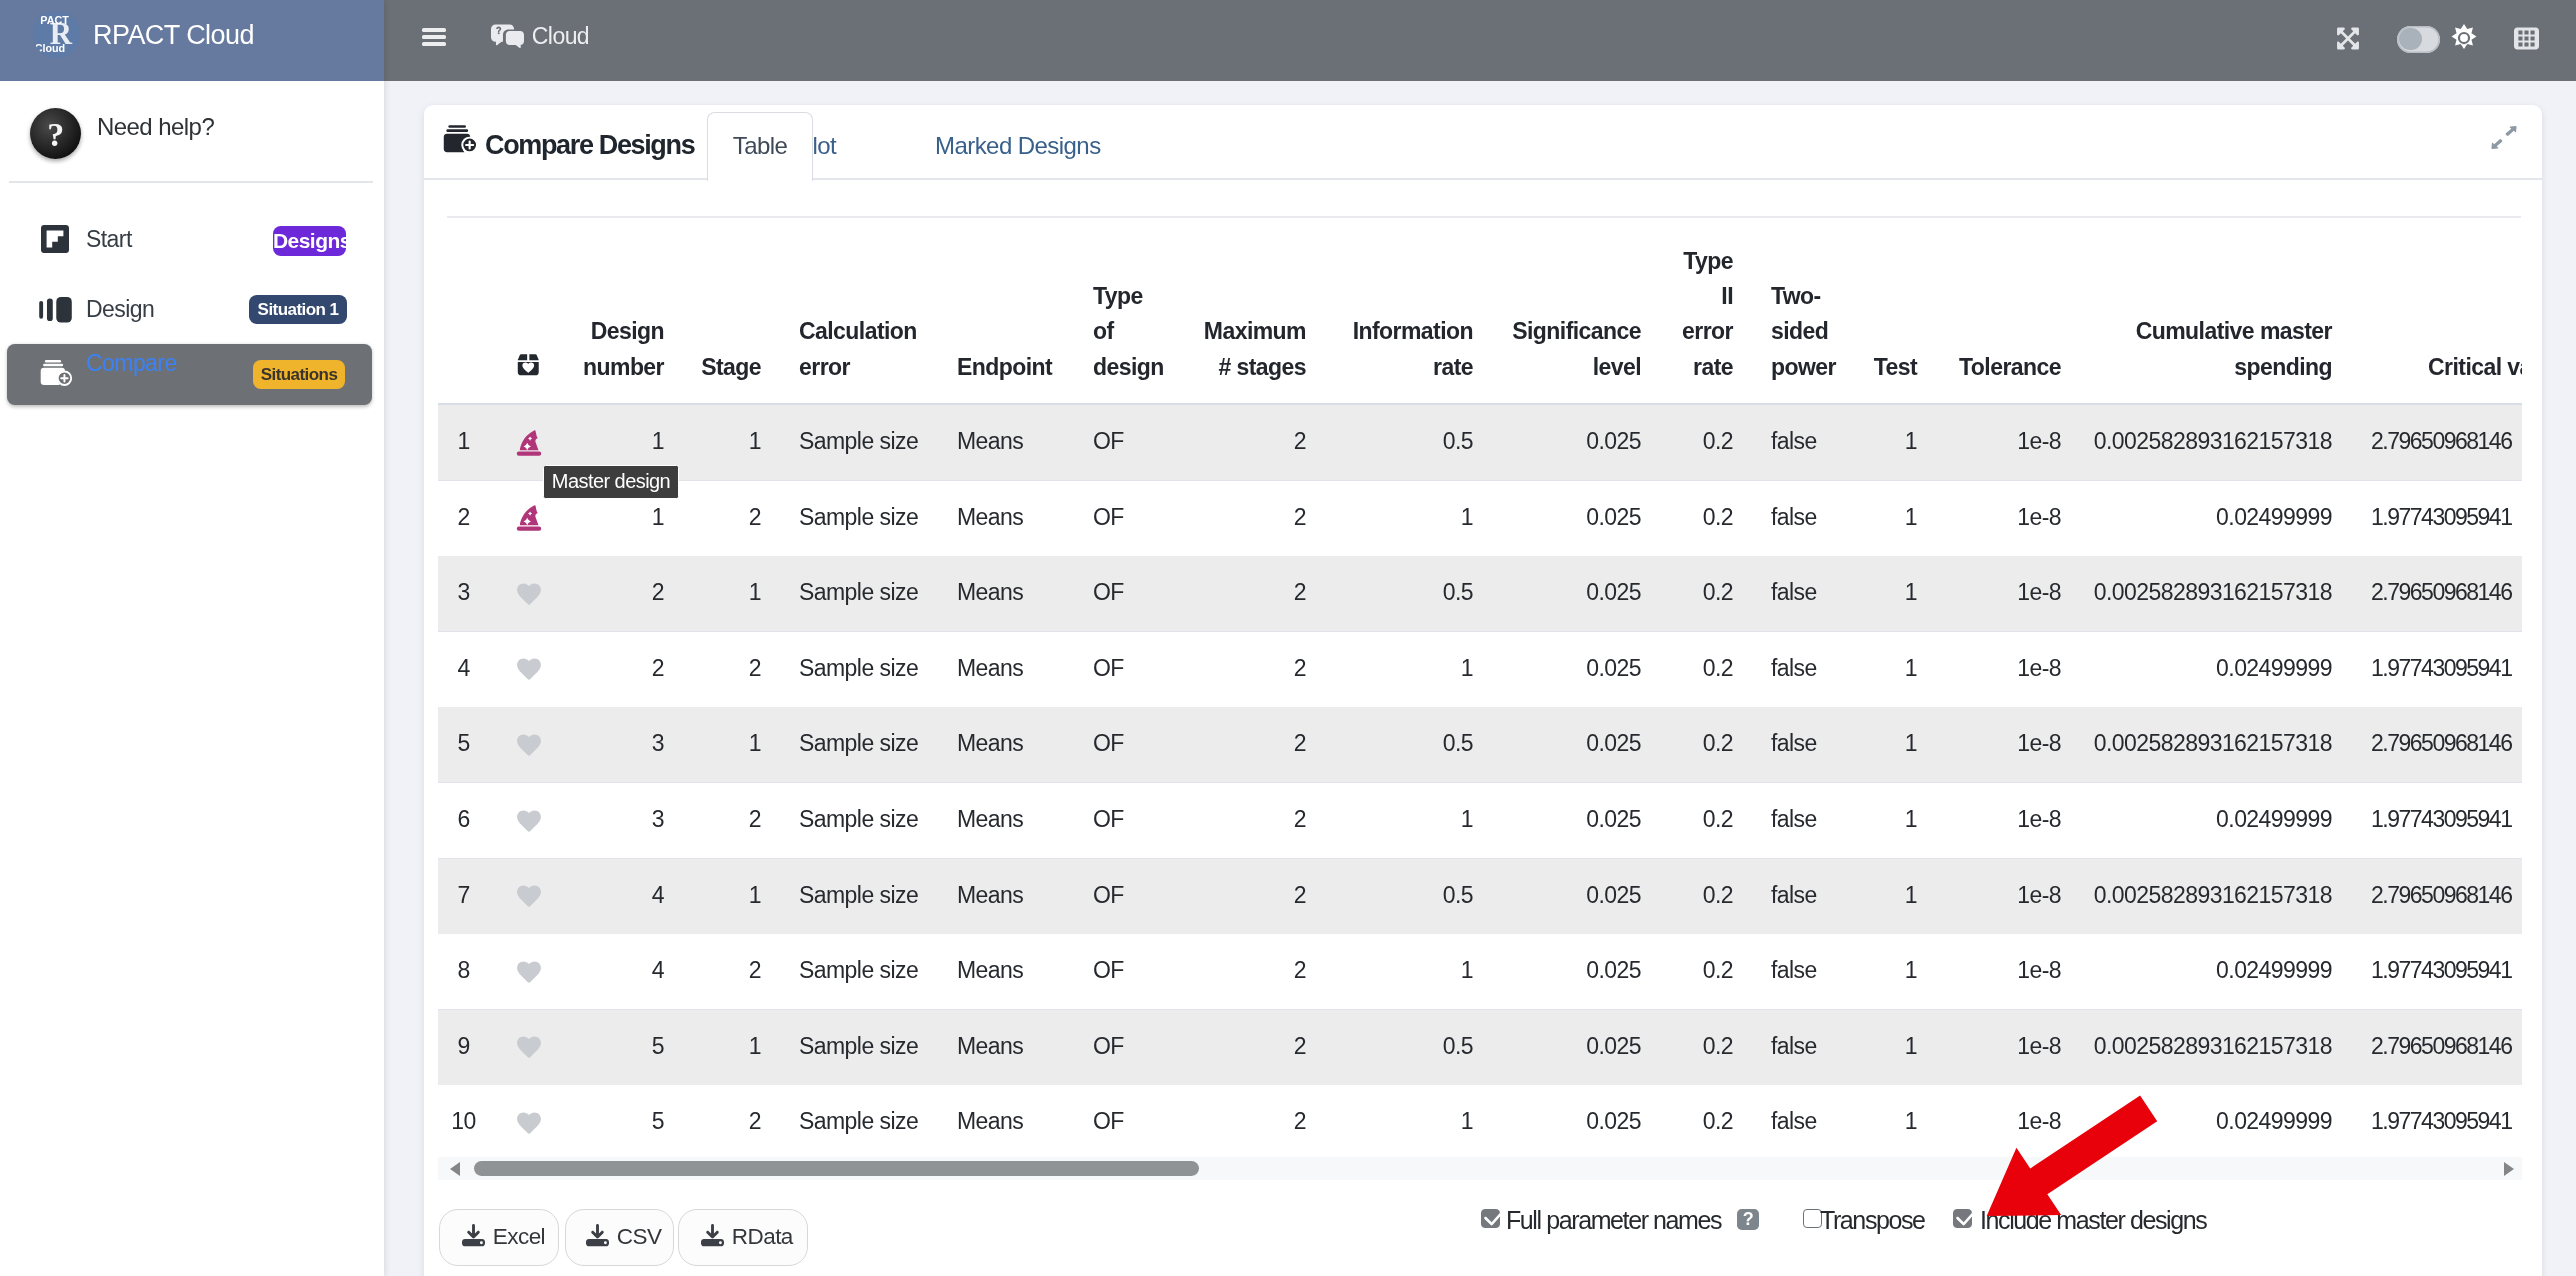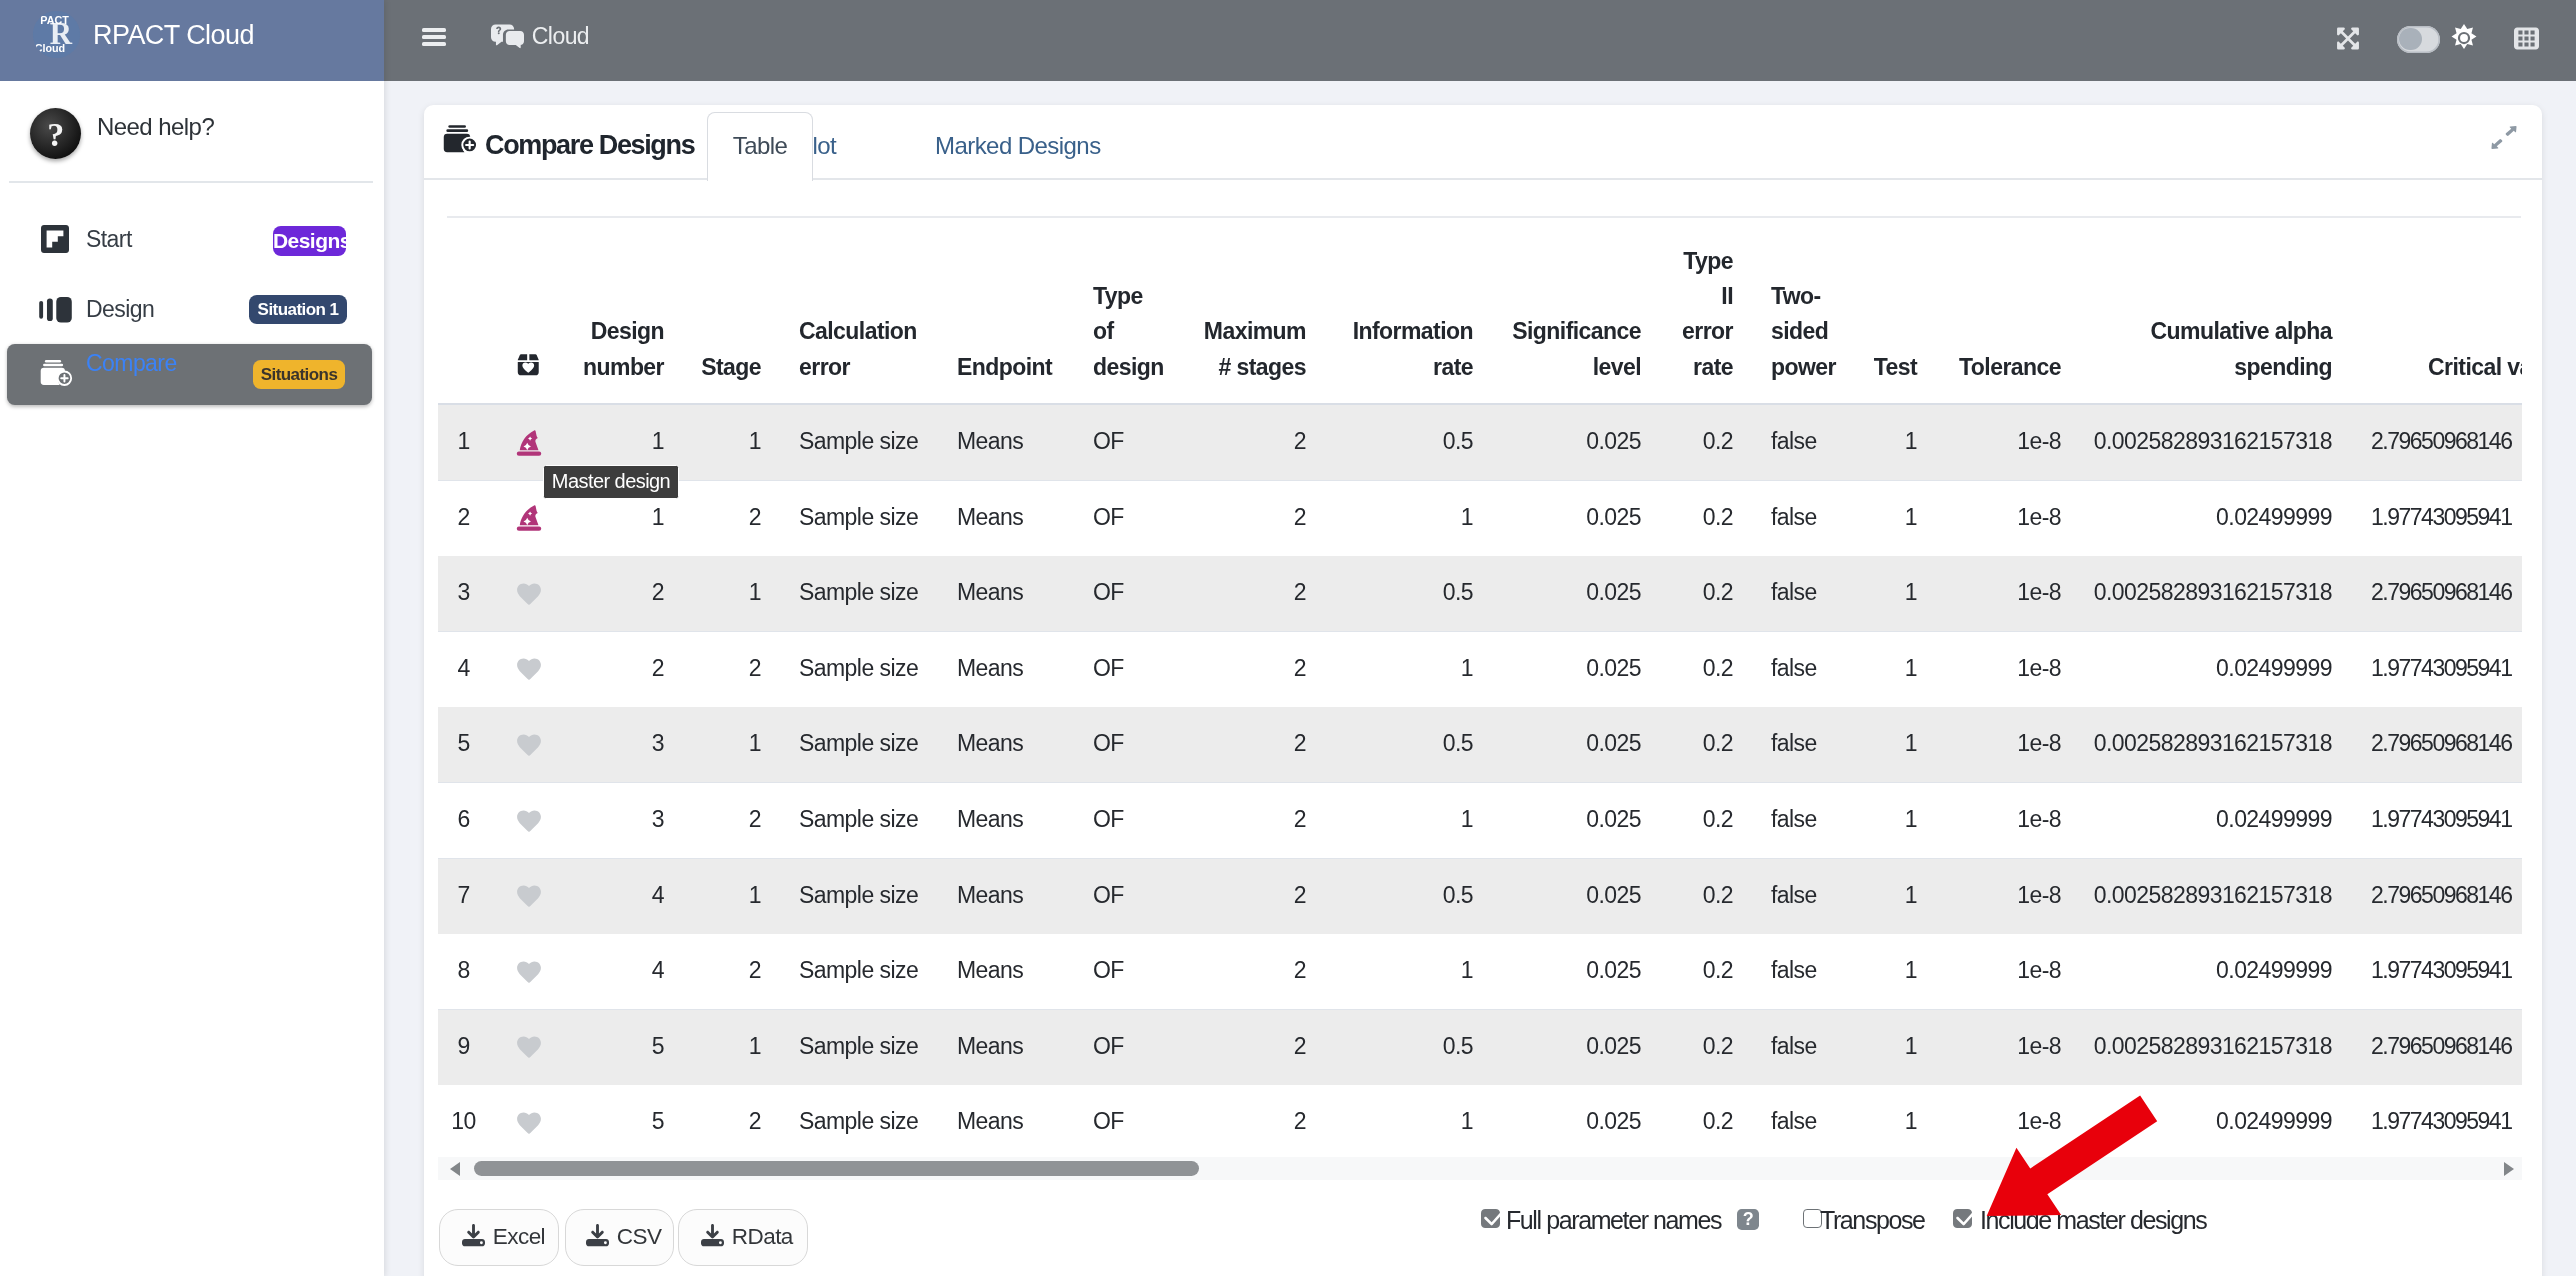--- a/index.html
+++ b/index.html
@@ -194,21 +194,21 @@
 <div class="th" style="top:133px;right:881px;">level</div>
 <div class="th" style="top:27px;right:789px;">Type</div>
 <div class="th" style="top:62px;right:789px;">II</div>
 <div class="th" style="top:97px;right:789px;">error</div>
 <div class="th" style="top:133px;right:789px;">rate</div>
 <div class="th" style="top:62px;left:1333px;">Two-</div>
 <div class="th" style="top:97px;left:1333px;">sided</div>
 <div class="th" style="top:133px;left:1333px;">power</div>
 <div class="th" style="top:133px;right:605px;">Test</div>
 <div class="th" style="top:133px;right:461px;">Tolerance</div>
-<div class="th" style="top:97px;right:190px;">Cumulative alpha</div>
+<div class="th" style="top:97px;right:190px;">Cumulative master</div>
 <div class="th" style="top:133px;right:190px;">spending</div>
 <div class="th" style="top:133px;left:1990px;">Critical value</div>
 <div style="position:absolute;left:79px;top:138px;"><svg width="22.5" height="22.5" viewBox="0 0 29 29">
 <g fill="#23272e">
 <path d="M13.1 0.4 H5.2 Q4.1 0.4 3.7 1.4 L1.2 7 Q1 7.4 1 7.9 H13.1 Z"></path>
 <path d="M15.9 0.4 H23.8 Q24.9 0.4 25.3 1.4 L27.8 7 Q28 7.4 28 7.9 H15.9 Z"></path>
 <path d="M1 10.4 H28 V23.2 Q28 27.5 23.7 27.5 H5.3 Q1 27.5 1 23.2 Z"></path>
 </g>
 <path fill="#fff" d="M14.5 24.3 L13.2 23.1 C9.3 19.6 6.9 17.4 6.9 14.7 C6.9 12.5 8.6 10.8 10.8 10.8 C12 10.8 13.3 11.4 14.5 12.5 C15.7 11.4 17 10.8 18.2 10.8 C20.4 10.8 22.1 12.5 22.1 14.7 C22.1 17.4 19.7 19.6 15.8 23.1 Z"></path>
 </svg></div>

